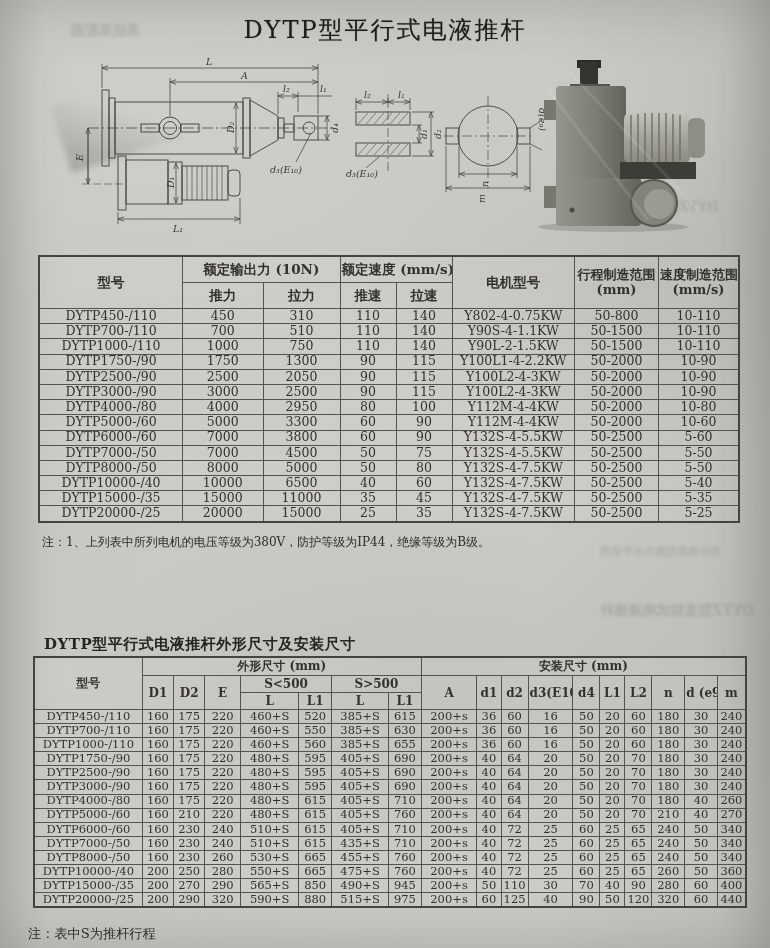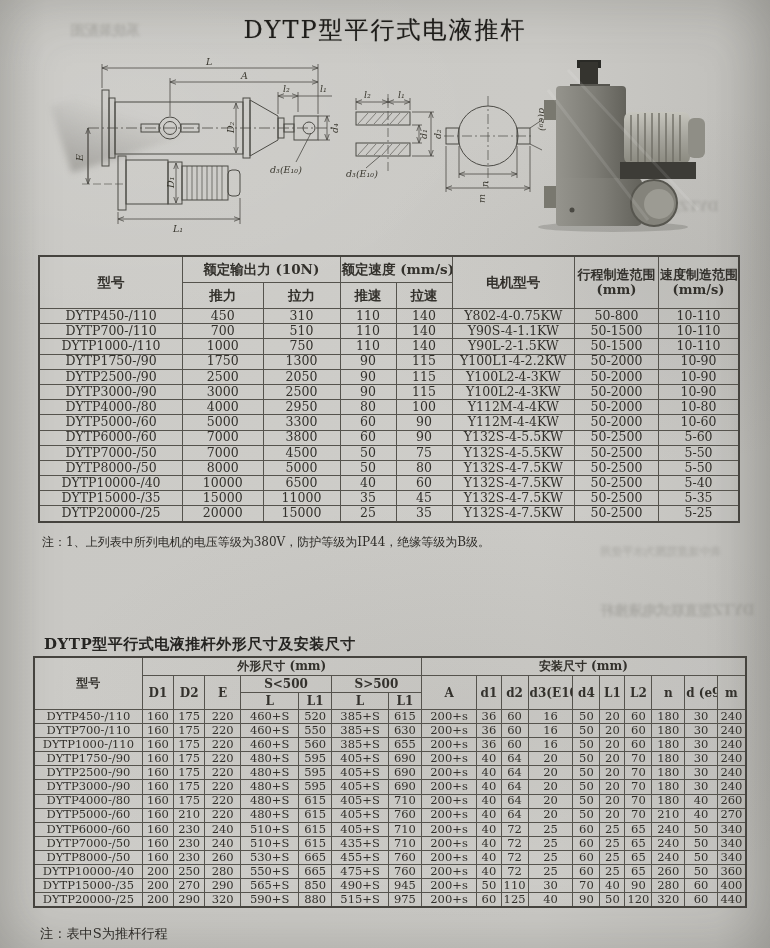--- a/index.html
+++ b/index.html
@@ -31,21 +31,21 @@
         padding:0 1px;color:#33312c;white-space:nowrap;overflow:hidden;}
   th{font-weight:600;}
   .t1 thead th{font-size:13.5px;height:25px;}
   .t1 tbody td{height:14.2px;line-height:1;font-size:12.5px;}
   .t2 thead th{font-size:12px;height:16px;font-weight:600;}
   .t2 tbody td{height:13.1px;line-height:1;font-size:11.5px;}
   .two-line{line-height:1.15;font-size:13px;}
   .notes{position:absolute;top:533px;left:42px;width:692px;font-size:12px;line-height:1.52;color:#2e2c28;}
   .notes .n-first{padding-left:30px;text-indent:-30px;}
   .notes .n-rest{padding-left:56px;text-indent:-26px;}
-  .footnote{position:absolute;top:925px;left:40px;font-size:13.2px;color:#2e2c28;}
+  .footnote{position:absolute;top:925px;left:28px;font-size:13.2px;color:#2e2c28;}
   .ghost{position:absolute;color:#86857f;transform:scaleX(-1);filter:blur(1.4px);
          font-weight:bold;pointer-events:none;white-space:nowrap;}
   .smudge{position:absolute;pointer-events:none;filter:blur(3px);}
   svg text{font-family:"DejaVu Serif","Liberation Serif",serif;}
   .dimtxt{font-style:italic;font-size:9.5px;fill:#3a382f;}
 </style>
 </head>
 <body>
 
 <div class="page">

